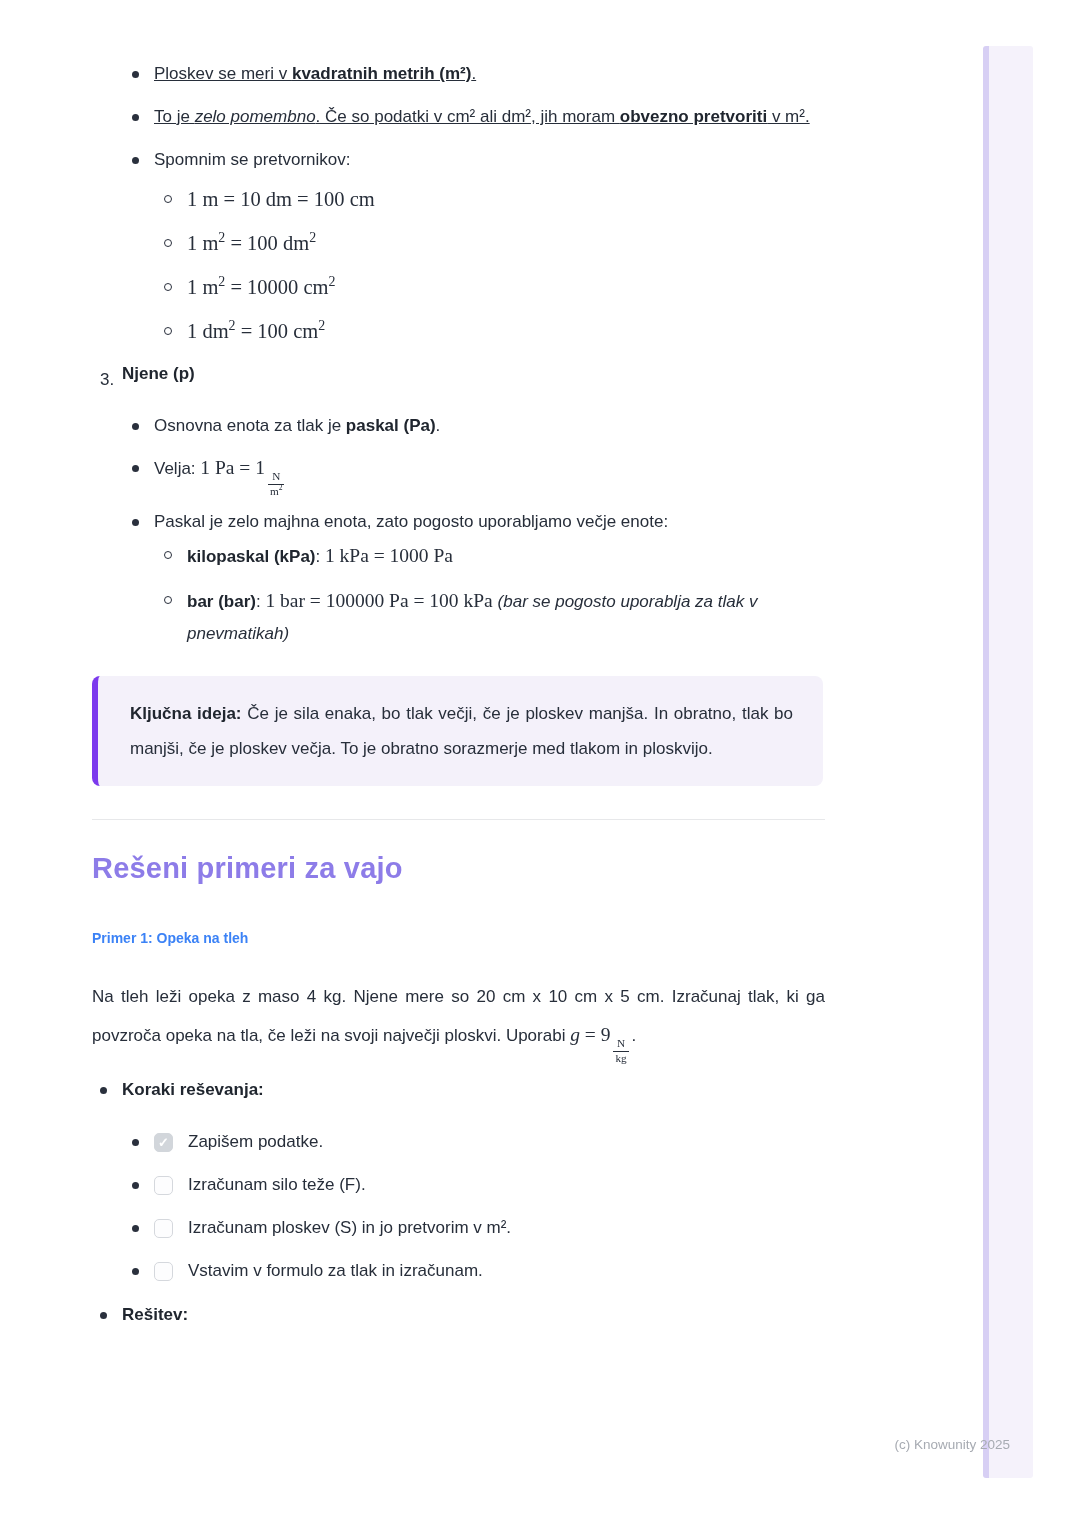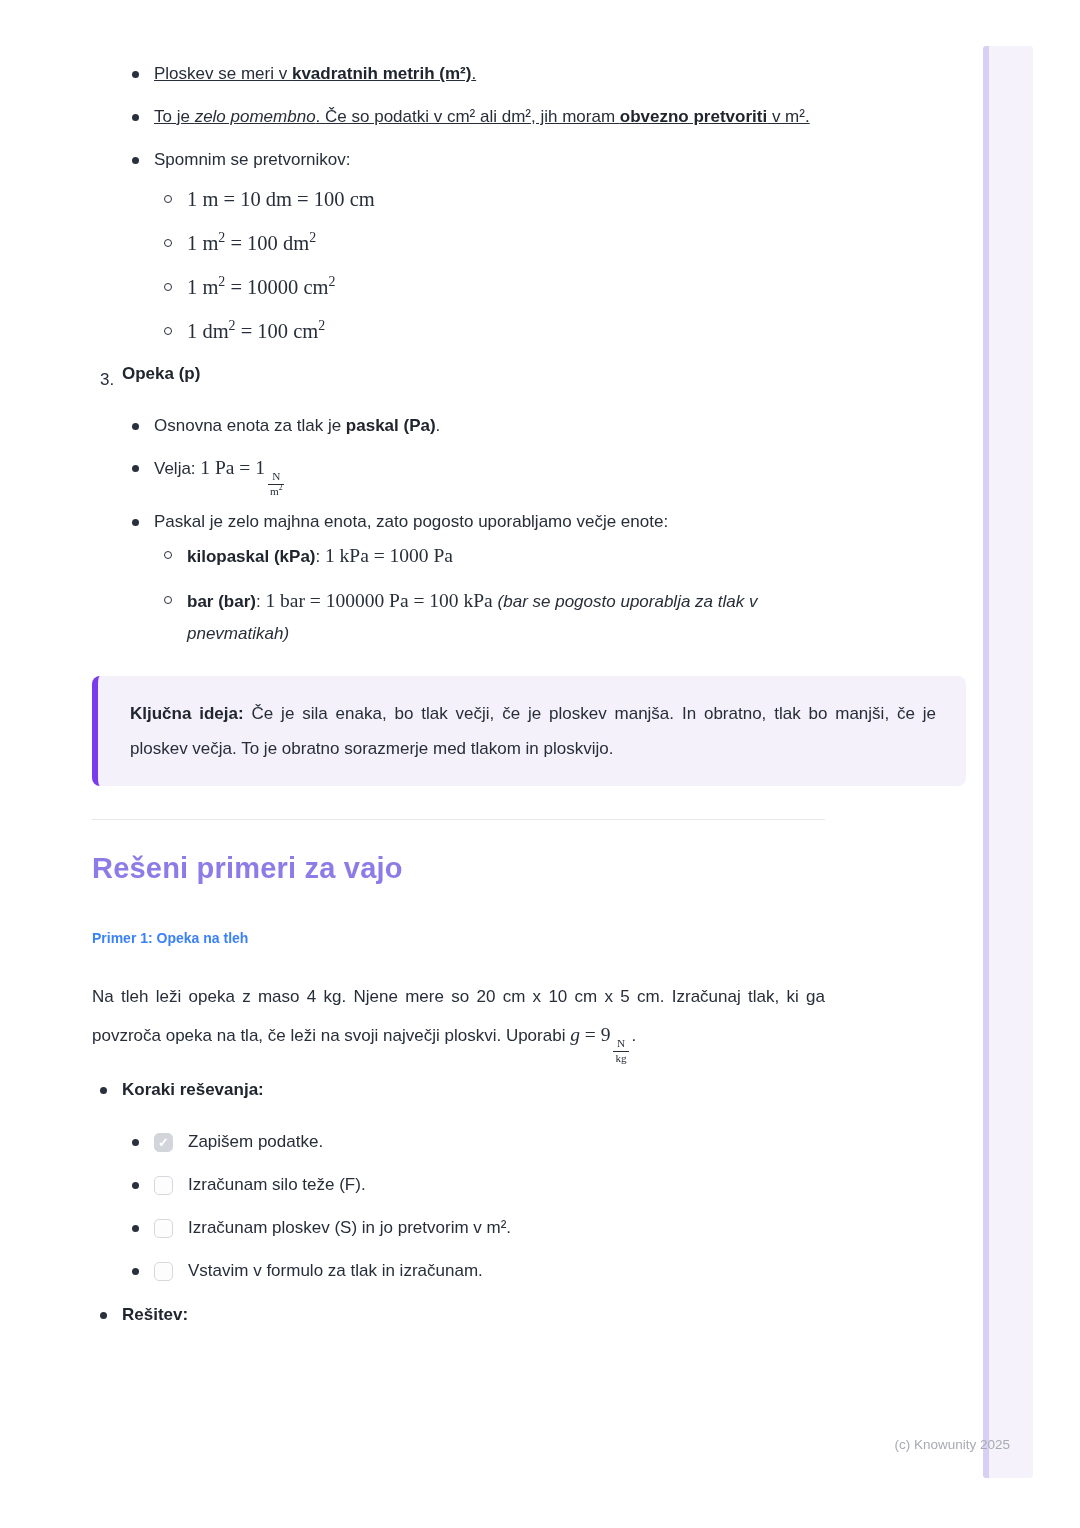--- a/index.html
+++ b/index.html
@@ -44,21 +44,21 @@
   .frac { display: inline-flex; flex-direction: column; align-items: center;
           vertical-align: -0.55em; line-height: 1.05; font-size: 0.66em;
           margin: 0 3px; font-family: "Liberation Serif", serif; }
   .frac .num { padding: 0 2px 1px; }
   .frac .den { border-top: 1px solid currentColor; padding: 1px 2px 0; }
 
   .numbered { display: flex; margin-top: 16px; margin-left: 8px; margin-bottom: 14px; }
   .num-marker { width: 22px; flex: 0 0 auto; line-height: 32px; }
 
   .callout {
-    margin-top: 26px; width: 874px;
+    margin-top: 26px; width: 731px;
     background: #f4f1fa; border-left: 6px solid #7c3aed;
     border-radius: 8px; padding: 20px 30px 20px 32px;
     line-height: 35px; text-align: justify;
   }
   .divider { border: none; border-top: 1px solid #e7e8ea; margin: 33px 0 0 0; }
   h2.section-heading {
     margin: 30px 0 0 0; font-size: 29px; line-height: 36px;
     font-weight: 700; color: #8d7ce8; letter-spacing: 0.2px;
   }
   .primer-title { margin-top: 36px; font-size: 14px; line-height: 32px;
@@ -119,21 +119,21 @@
       <span class="m-circ"></span>
       <div class="li-text"><span class="math">1 m<sup>2</sup> = 10000 cm<sup>2</sup></span></div>
     </div>
     <div class="li ind-b conv mb12">
       <span class="m-circ"></span>
       <div class="li-text"><span class="math">1 dm<sup>2</sup> = 100 cm<sup>2</sup></span></div>
     </div>
 
     <div class="numbered">
       <span class="num-marker">3.</span>
-      <b>Opeka (p)</b>
+      <b>Njene (p)</b>
     </div>
 
     <div class="li ind-a mb10">
       <span class="m-disc"></span>
       <div class="li-text"><span>Osnovna enota za tlak je </span><b>paskal (Pa)</b><span>.</span></div>
     </div>
 
 
     <div class="li ind-a mb8">
       <span class="m-disc"></span>

